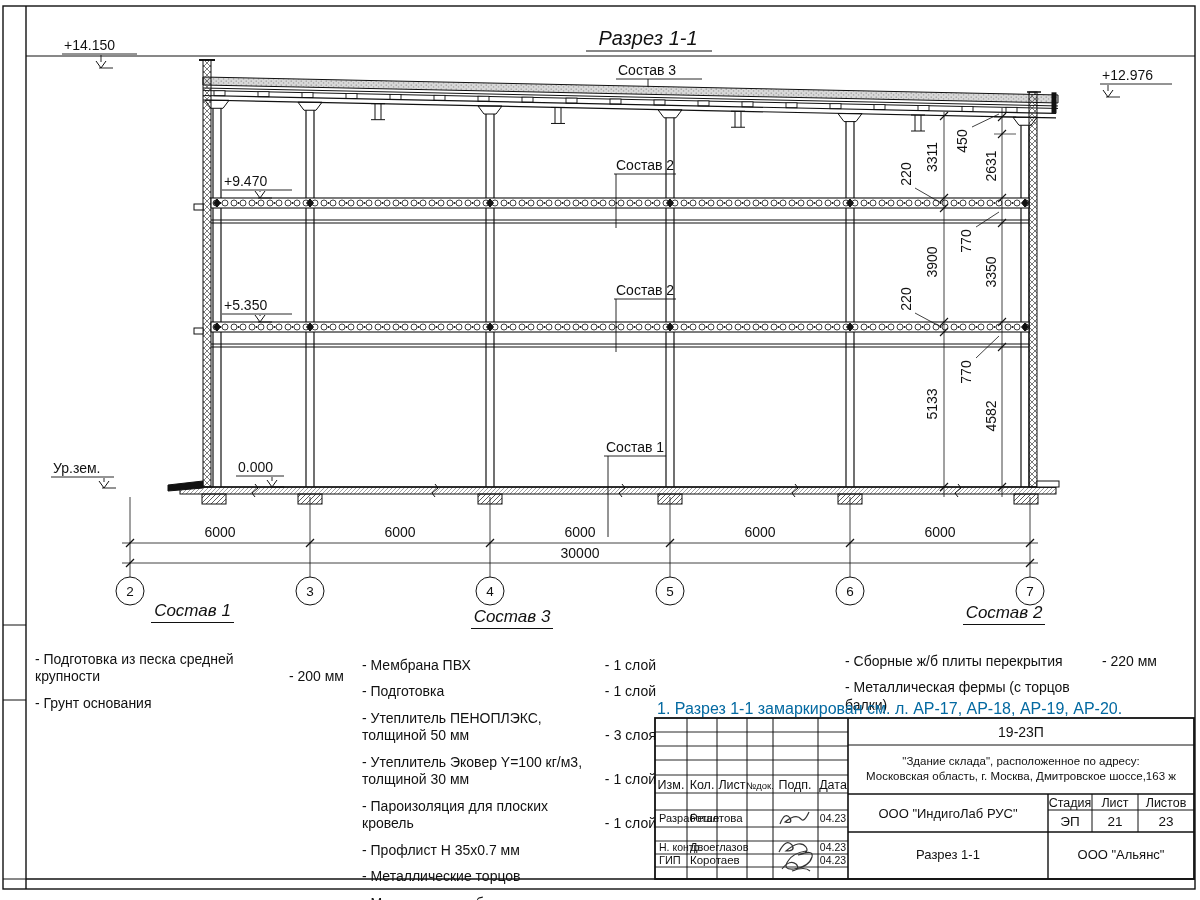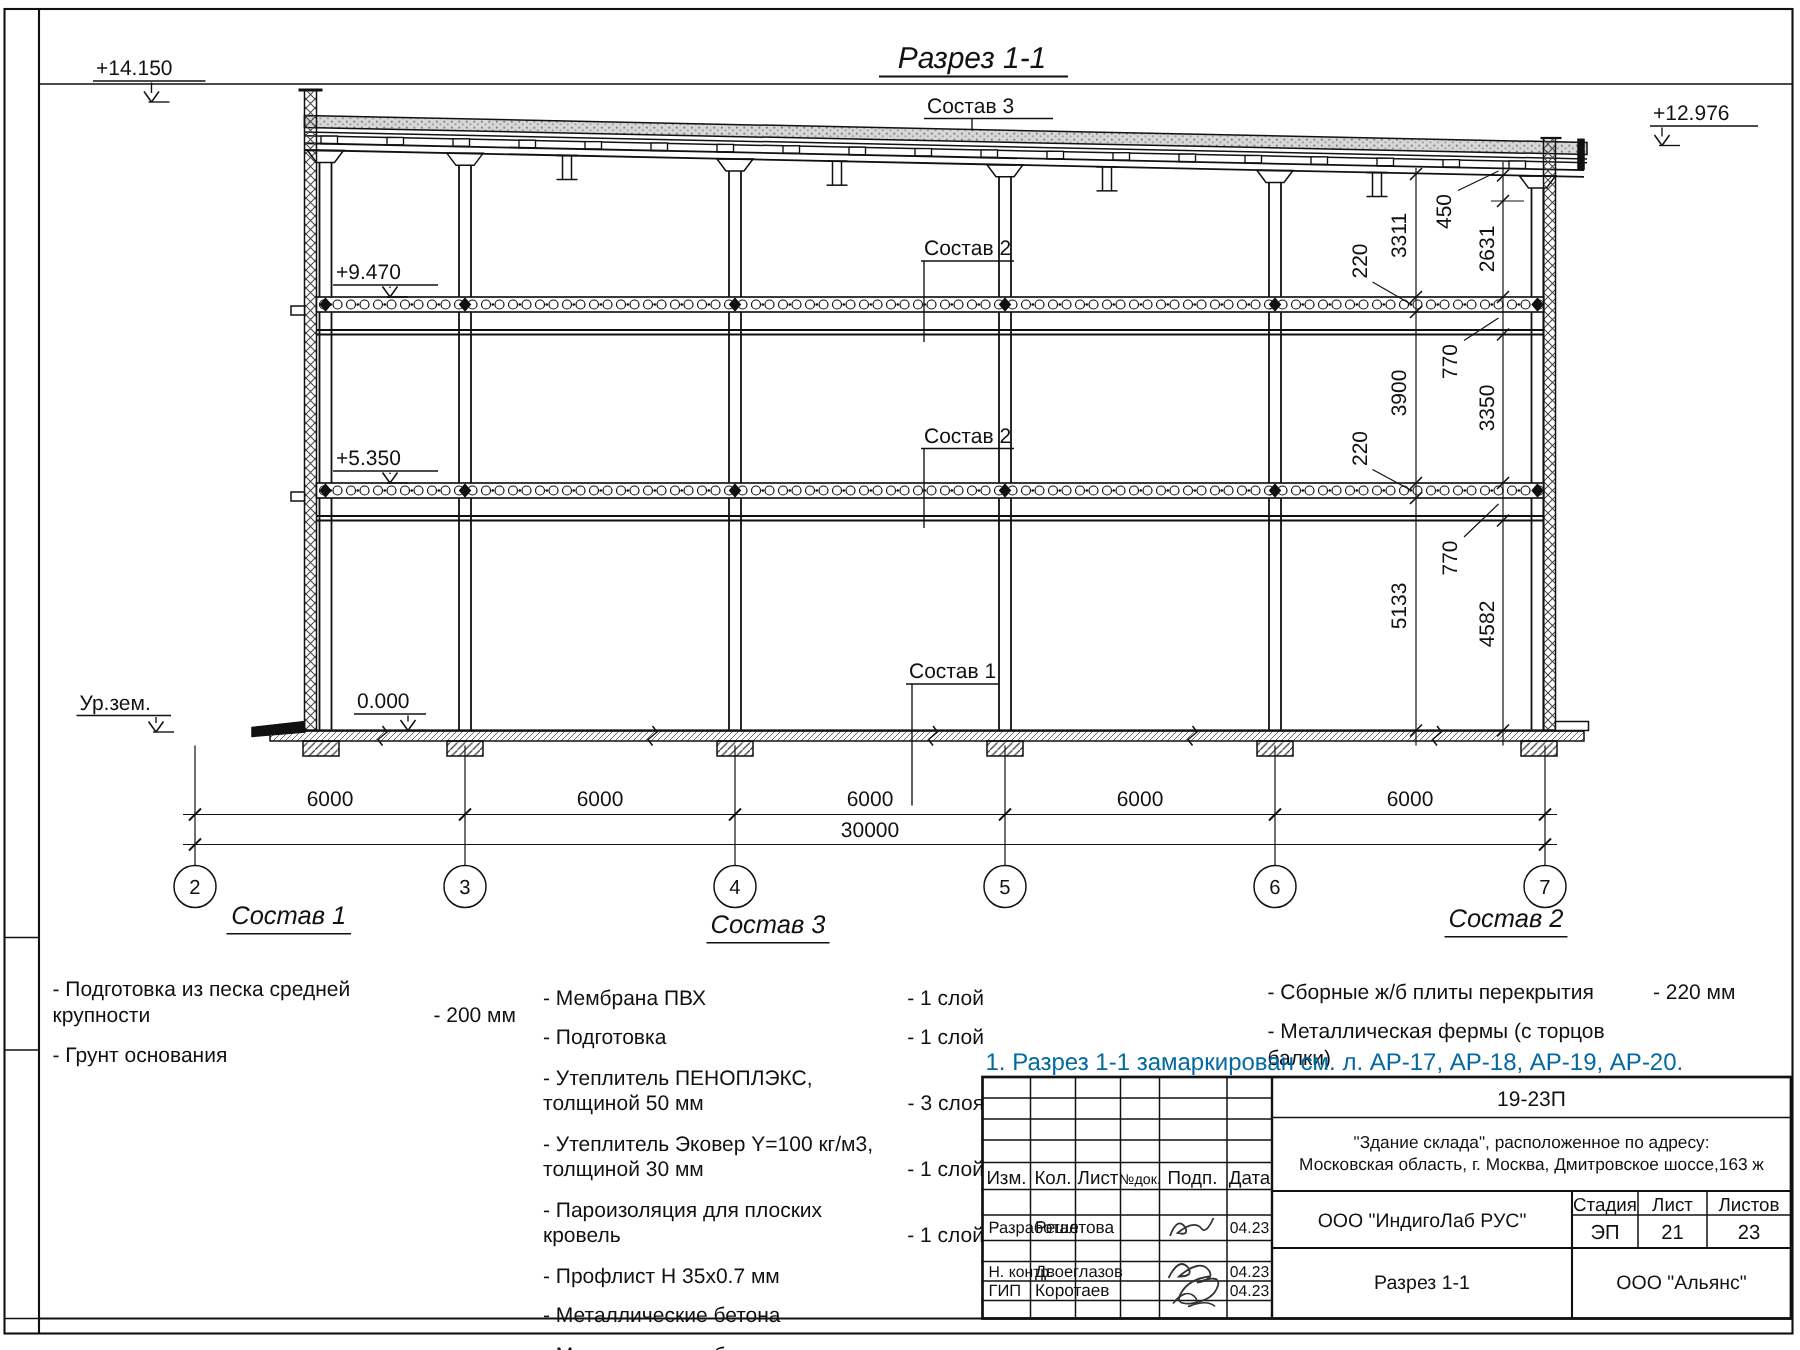--- a/index.html
+++ b/index.html
@@ -622,21 +622,21 @@
     </div>
     <div class="leg-item">
       <div class="leg-name">- Пароизоляция для плоских кровель</div>
       <div class="leg-val">- 1 слой</div>
     </div>
     <div class="leg-item">
       <div class="leg-name">- Профлист Н 35х0.7 мм</div>
       <div class="leg-val"></div>
     </div>
     <div class="leg-item">
-      <div class="leg-name">- Металлические бетона</div>
+      <div class="leg-name">- Металлические торцов</div>
       <div class="leg-val"></div>
     </div>
     <div class="leg-item">
       <div class="leg-name">- Металлическая балка</div>
       <div class="leg-val"></div>
     </div>
   </div>
 
   <div class="legend" style="left:845px;top:604px;width:318px">
     <div class="leg-title">Состав 2</div>

